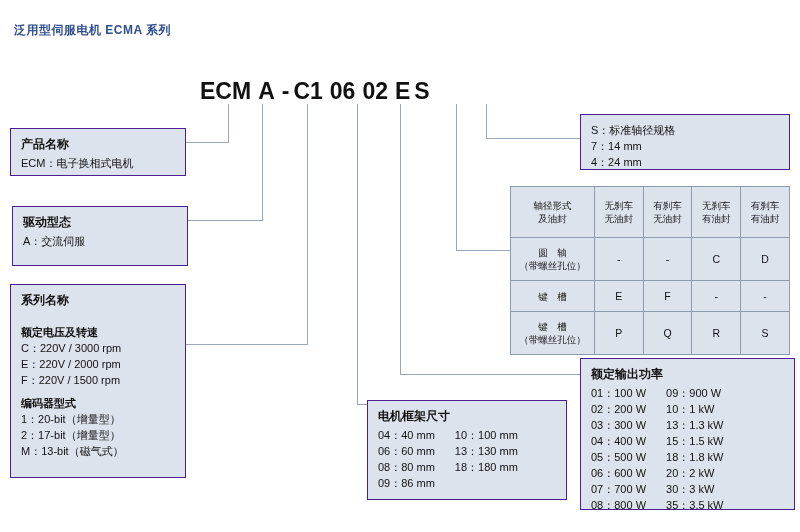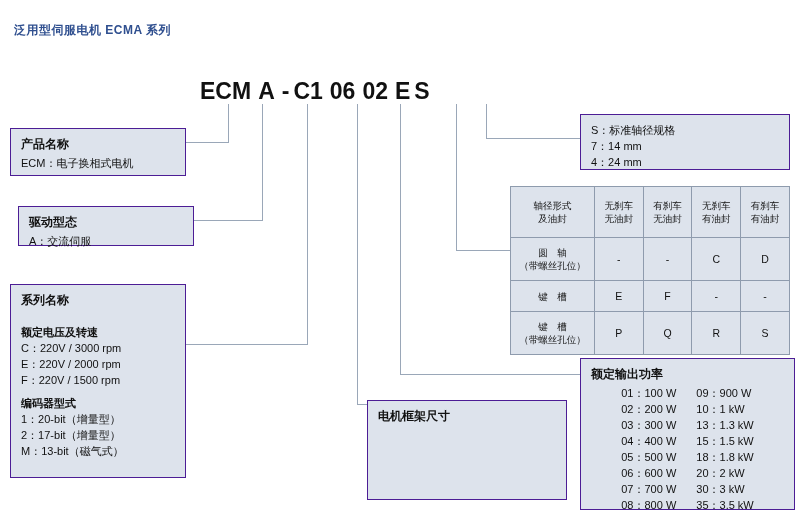--- a/index.html
+++ b/index.html
@@ -71,21 +71,21 @@
   }
   .box .ln { display: block; white-space: nowrap; }
   .box .sub {
     font-weight: bold;
     display: block;
     margin-top: 7px;
     white-space: nowrap;
   }
 
   
-  .cols { display: flex; justify-content: center; }
+  .cols { display: flex; }
   .cols .c { display: block; }
   .cols .c2 { margin-left: 20px; }
 
   
   table.grid {
     border-collapse: collapse;
     background: #dde3ec;
     font-size: 10.5px;
     color: #111;
   }
@@ -130,39 +130,52 @@
   <div class="abs line hline" style="left:456px; top:250px; width:54px;"></div>
 
   <div class="abs line vline" style="left:486px; top:104px; height:34px;"></div>
   <div class="abs line hline" style="left:486px; top:138px; width:94px;"></div>
 
   <div class="abs box" style="left:10px; top:128px; width:176px; height:48px;">
     <span class="hd">产品名称</span>
     <span class="ln">ECM：电子换相式电机</span>
   </div>
 
-  <div class="abs box" style="left:18px; top:206px; width:176px; height:40px;">
+  <div class="abs box" style="left:12px; top:206px; width:176px; height:60px;">
     <span class="hd">驱动型态</span>
     <span class="ln">A：交流伺服</span>
   </div>
 
   <div class="abs box" style="left:10px; top:284px; width:176px; height:194px;">
     <span class="hd">系列名称</span>
     <span class="sub" style="margin-top:16px;">额定电压及转速</span>
     <span class="ln">C：220V / 3000 rpm</span>
     <span class="ln">E：220V / 2000 rpm</span>
     <span class="ln">F：220V / 1500 rpm</span>
     <span class="sub">编码器型式</span>
     <span class="ln">1：20-bit（增量型）</span>
     <span class="ln">2：17-bit（增量型）</span>
     <span class="ln">M：13-bit（磁气式）</span>
   </div>
 
   <div class="abs box" style="left:367px; top:400px; width:200px; height:100px;">
     <span class="hd">电机框架尺寸</span>
+    <div class="cols">
+      <div class="c">
+        <span class="ln">04：40 mm</span>
+        <span class="ln">06：60 mm</span>
+        <span class="ln">08：80 mm</span>
+        <span class="ln">09：86 mm</span>
+      </div>
+      <div class="c c2">
+        <span class="ln">10：100 mm</span>
+        <span class="ln">13：130 mm</span>
+        <span class="ln">18：180 mm</span>
+      </div>
+    </div>
   </div>
 
   <div class="abs box" style="left:580px; top:358px; width:215px; height:152px;">
     <span class="hd">额定输出功率</span>
     <div class="cols">
       <div class="c">
         <span class="ln">01：100 W</span>
         <span class="ln">02：200 W</span>
         <span class="ln">03：300 W</span>
         <span class="ln">04：400 W</span>

